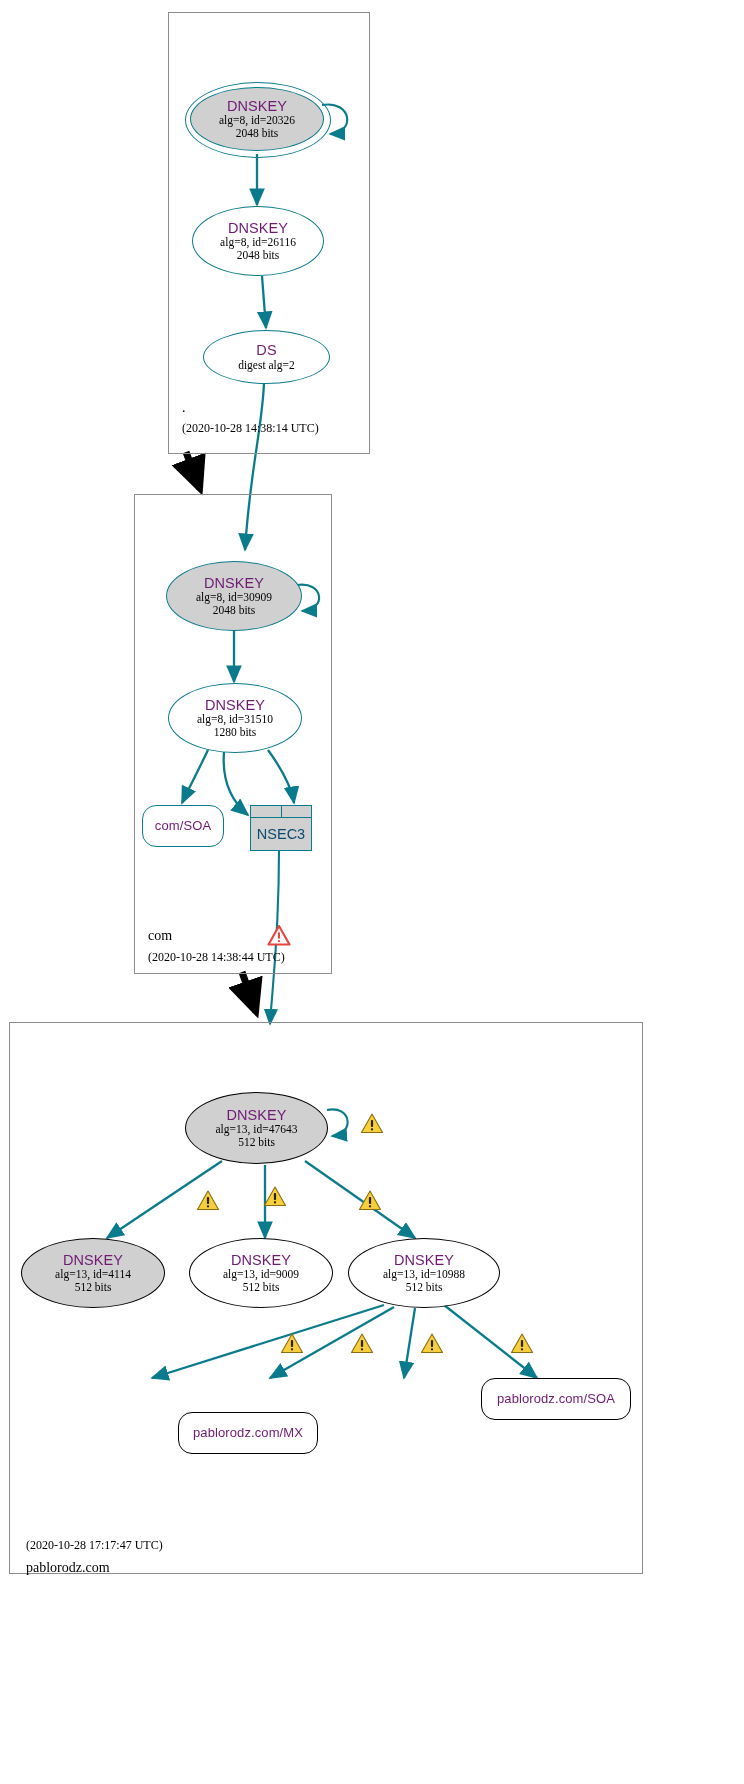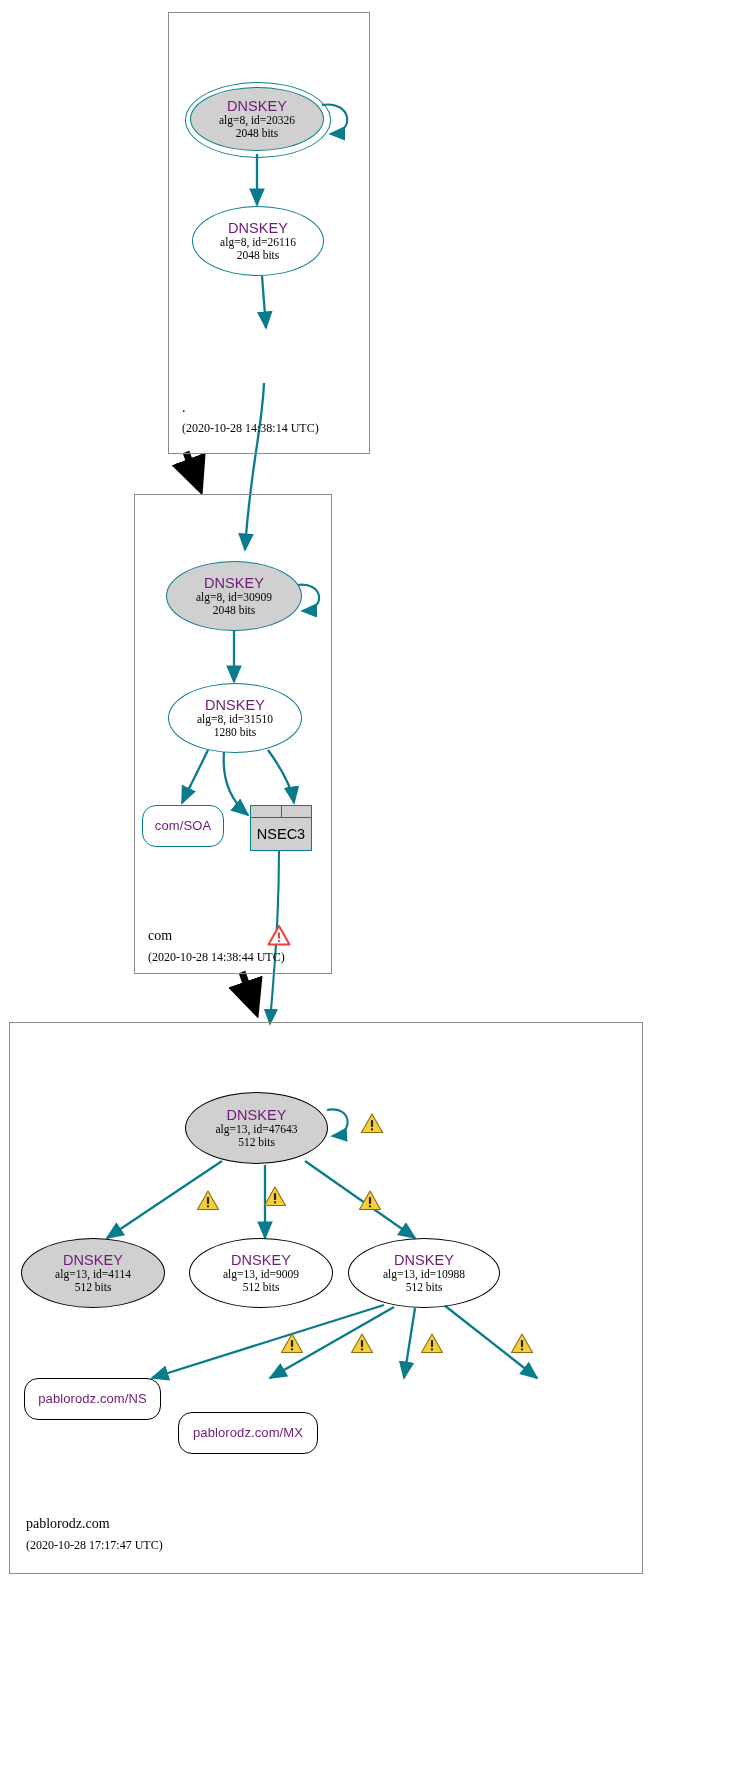--- a/index.html
+++ b/index.html
@@ -42,21 +42,21 @@
   .rrset{border-radius:14px;}
   .rrset .n-title{font-family:"Liberation Sans",sans-serif;font-size:13px;}
 
   
   .nsec3{position:absolute;z-index:3;border:1.8px solid #0a7b8c;background:#d0d0d0;
          box-sizing:border-box;display:flex;flex-direction:column;}
   .nsec3-head{display:flex;height:11px;border-bottom:1.8px solid #0a7b8c;}
   .nsec3-cell{flex:1;border-right:1.8px solid #0a7b8c;}
   .nsec3-cell:last-child{border-right:none;}
   .nsec3-body{flex:1;display:flex;align-items:center;justify-content:center;}
-  .nsec3-body span{font-family:"Liberation Sans",sans-serif;font-size:14.5px;color:#000000;}
+  .nsec3-body span{font-family:"Liberation Sans",sans-serif;font-size:14.5px;color:#0c4a6e;}
 </style>
 </head>
 <body>
 
 <div id="stage">
 
   <svg class="layer edges" viewBox="0 0 744 1784">
     <defs>
       <marker id="ah-teal" markerWidth="9" markerHeight="9" refX="7.2" refY="3.4" orient="auto" markerUnits="strokeWidth">
         <path d="M0,0 L8,3.4 L0,6.8 z" fill="#0a7b8c"></path>
@@ -137,36 +137,40 @@
 
   <div class="zone" style="left:168px;top:12px;width:200px;height:440px;"></div>
   <div class="zone-name" style="left:182px;top:400px;">.</div>
   <div class="zone-date" style="left:182px;top:421px;">(2020-10-28 14:38:14 UTC)</div>
 
   <div class="zone" style="left:134px;top:494px;width:196px;height:478px;"></div>
   <div class="zone-name" style="left:148px;top:928px;">com</div>
   <div class="zone-date" style="left:148px;top:950px;">(2020-10-28 14:38:44 UTC)</div>
 
   <div class="zone" style="left:9px;top:1022px;width:632px;height:550px;"></div>
-  <div class="zone-name" style="left:26px;top:1516px;font-family:Liberation Serif, serif;">pablorodz.com</div>
+  <div class="zone-name" style="left:26px;top:1560px;font-family:Liberation Serif, serif;">pablorodz.com</div>
   <div class="zone-date" style="left:26px;top:1538px;">(2020-10-28 17:17:47 UTC)</div>
 
   <div class="sep-ring" style="left:185px;top:82px;width:144px;height:74px;"></div>
   <div class="node ellipse teal-stroke-gray" style="left:190px;top:87px;width:134px;height:64px;">
     <div class="n-title">DNSKEY</div>
     <div class="n-sub">alg=8, id=20326</div>
     <div class="n-sub">2048 bits</div>
   </div>
 
   <div class="node ellipse teal-stroke" style="left:192px;top:206px;width:132px;height:70px;">
     <div class="n-title">DNSKEY</div>
     <div class="n-sub">alg=8, id=26116</div>
     <div class="n-sub">2048 bits</div>
   </div>
 
+  <div class="node ellipse teal-stroke" style="left:203px;top:330px;width:127px;height:54px;">
+    <div class="n-title">DS</div>
+    <div class="n-sub">digest alg=2</div>
+  </div>
 
   <div class="node ellipse teal-stroke-gray" style="left:166px;top:561px;width:136px;height:70px;">
     <div class="n-title">DNSKEY</div>
     <div class="n-sub">alg=8, id=30909</div>
     <div class="n-sub">2048 bits</div>
   </div>
 
   <div class="node ellipse teal-stroke" style="left:168px;top:683px;width:134px;height:70px;">
     <div class="n-title">DNSKEY</div>
     <div class="n-sub">alg=8, id=31510</div>
@@ -204,29 +208,29 @@
     <div class="n-sub">alg=13, id=9009</div>
     <div class="n-sub">512 bits</div>
   </div>
 
   <div class="node ellipse black-stroke" style="left:348px;top:1238px;width:152px;height:70px;">
     <div class="n-title">DNSKEY</div>
     <div class="n-sub">alg=13, id=10988</div>
     <div class="n-sub">512 bits</div>
   </div>
 
-  <div class="node rrset black-stroke" style="left:24px;top:1378px;width:137px;height:42px;">
-    <div class="n-title">pablorodz.com/NS</div>
-  </div>
 
   <div class="node rrset black-stroke" style="left:178px;top:1378px;width:140px;height:42px;margin-top:34px;">
     <div class="n-title">pablorodz.com/MX</div>
   </div>
 
 
+  <div class="node rrset black-stroke" style="left:481px;top:1378px;width:150px;height:42px;">
+    <div class="n-title">pablorodz.com/SOA</div>
+  </div>
 
   <svg class="layer marks" viewBox="0 0 744 1784">
     <defs>
       <g id="warn-tri">
         <path d="M11,1 L21.5,19.5 L0.5,19.5 Z" fill="#f7cf3a" stroke="#8a6d12" stroke-width="1.1" stroke-linejoin="round"></path>
         <rect x="9.9" y="7" width="2.2" height="7" fill="#2a2205" rx="0.8"></rect>
         <rect x="9.9" y="15.2" width="2.2" height="2.2" fill="#2a2205" rx="0.8"></rect>
       </g>
       <g id="err-tri">
         <path d="M11,1 L21.5,19.5 L0.5,19.5 Z" fill="#ffffff" stroke="#e8453c" stroke-width="2.1" stroke-linejoin="round"></path>

